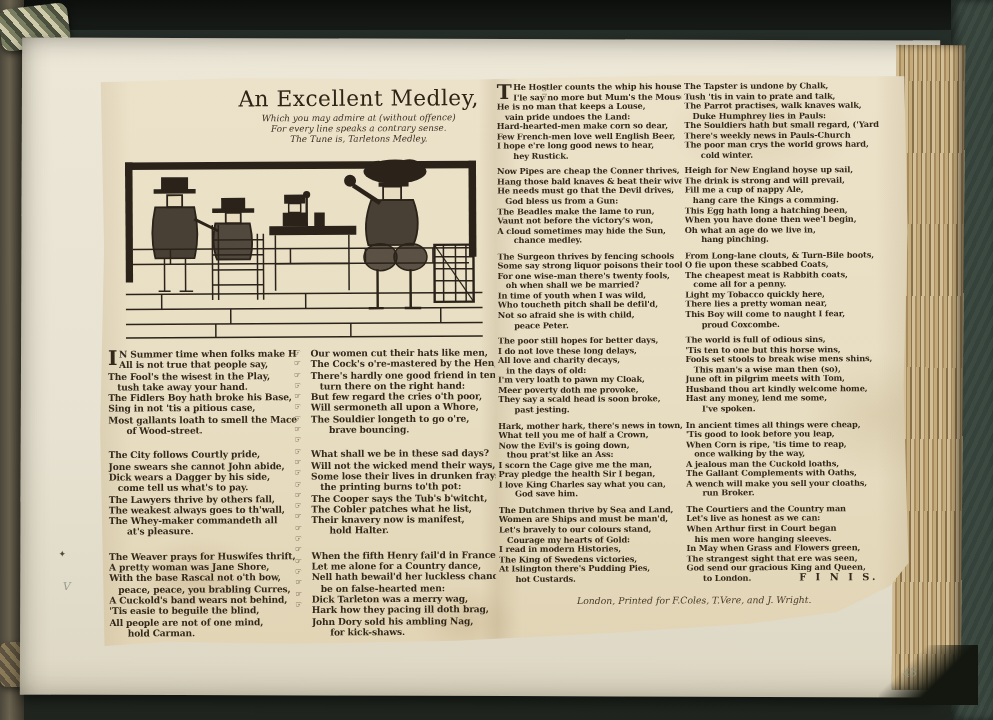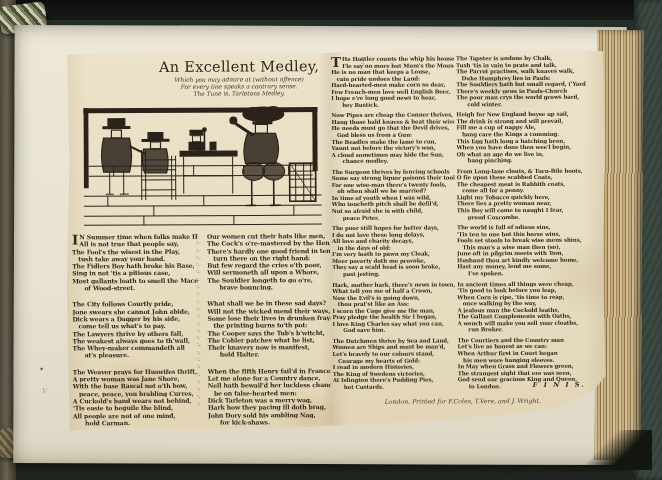--- a/index.html
+++ b/index.html
@@ -49,21 +49,21 @@
   .col-left .stanza{margin-bottom:9px;}
   .col-right .stanza{margin-bottom:4px;}
   .dropcap{float:left;font-size:13.5px;line-height:12.5px;font-weight:bold;margin-right:1px;}
   #col1{left:6px;top:182px;width:126px;}
   #orn{left:130px;top:182px;width:10px;}
   #col2{left:141px;top:182px;width:123px;}
   #col3{left:266px;top:6px;width:123px;}
   #col4{left:391px;top:6px;width:143px;}
   #orn div{font-family:"DejaVu Sans",sans-serif;font-size:5.2px;line-height:7.3px;color:#33291b;}
   .imprint{position:absolute;left:278px;top:348px;width:236px;text-align:center;font-style:italic;font-size:6.2px;color:#463a28;}
-  .finis{position:absolute;left:466px;top:332px;font-size:6.6px;font-weight:bold;letter-spacing:2px;color:#33291b;font-style:italic;}
+  .finis{position:absolute;left:466px;top:332px;font-size:6.6px;font-weight:bold;letter-spacing:2px;color:#33291b;}
   
   .woodcut{position:absolute;left:18px;top:55px;width:238px;height:124px;}
   .woodcut svg{width:100%;height:100%;}
   
   .folio{position:absolute;left:602px;top:444px;font-size:7.5px;font-style:italic;color:#8d927f;transform:rotate(-6deg);}
   .ink-mark{position:absolute;left:39px;top:365px;font-size:6px;color:#2e2518;opacity:.8;}
   .pencil-mark{position:absolute;left:42px;top:387px;font-size:7px;color:#999b8c;font-style:italic;}
 </style>
 </head>
 <body>

